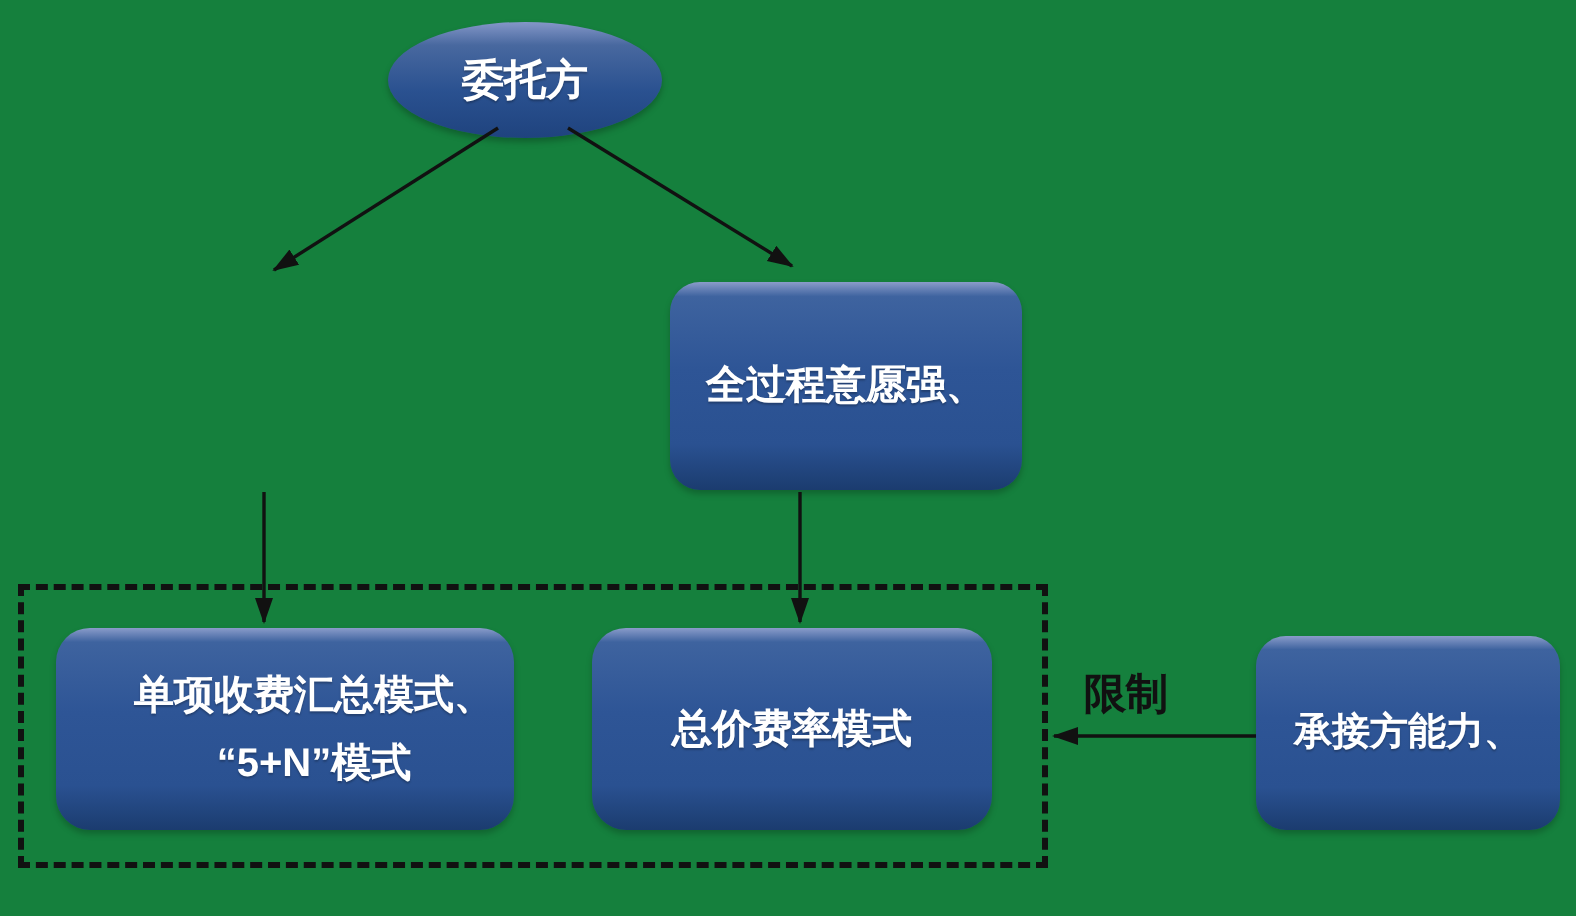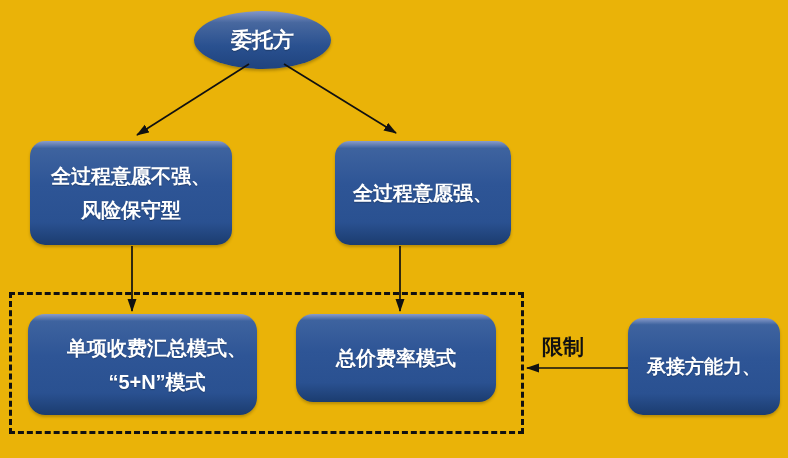--- a/index.html
+++ b/index.html
@@ -5,21 +5,21 @@
   html,body{margin:0;padding:0;}
   body{
     width:788px;height:458px;
     background:#EFF0F0;
     font-family:"Liberation Sans", sans-serif;
     overflow:hidden;
   }
   .stage{
     position:relative;
     width:788px;height:458px;
-    background:#eab308;
+    background:#15803d;
   }
   .node{
     position:absolute;
     display:flex;
     flex-direction:column;
     align-items:center;
     justify-content:center;
     color:#FFFFFF;
     font-weight:bold;
     font-size:20px;
@@ -38,21 +38,21 @@
     color:#FFFFFF;font-weight:bold;font-size:21px;
     background:linear-gradient(180deg,#8497C8 0%,#48689F 20%,#2A5190 60%,#1F437E 100%);
     border-radius:50%;
     box-shadow:0 2px 3px rgba(0,0,0,0.25);
     text-shadow:0 1px 1px rgba(0,0,0,0.25);
     z-index:2;
   }
   .box-weak{left:30px;top:141px;width:202px;height:104px;}
   .box-strong{left:300px;top:141px;width:176px;height:104px;margin-left:35px;}
   .box-itemized{left:28px;top:314px;width:200px;height:101px;border-radius:17px;padding-left:29px;}
-  .box-lumpsum{left:296px;top:314px;width:200px;height:88px;border-radius:17px;}
+  .box-lumpsum{left:296px;top:314px;width:200px;height:101px;border-radius:17px;}
   .box-capability{left:628px;top:318px;width:152px;height:97px;font-size:19px;line-height:31px;}
   .dashed-frame{
     position:absolute;
     left:9px;top:292px;width:509px;height:136px;
     border:3px dashed #111111;
     z-index:1;
   }
   .arrows{
     position:absolute;left:0;top:0;width:788px;height:458px;
     z-index:3;pointer-events:none;
@@ -67,24 +67,20 @@
 </style>
 </head>
 <body>
 
 <div class="stage">
 
   <div class="ellipse">
     <span>委托方</span>
   </div>
 
-  <div class="node box-weak">
-    <span>全过程意愿不强、</span>
-    <span>风险保守型</span>
-  </div>
 
   <div class="node box-strong">
     <span>全过程意愿强、</span>
   </div>
 
   <div class="dashed-frame"></div>
 
   <div class="node box-itemized">
     <span>单项收费汇总模式、</span>
     <span>“5+N”模式</span>

